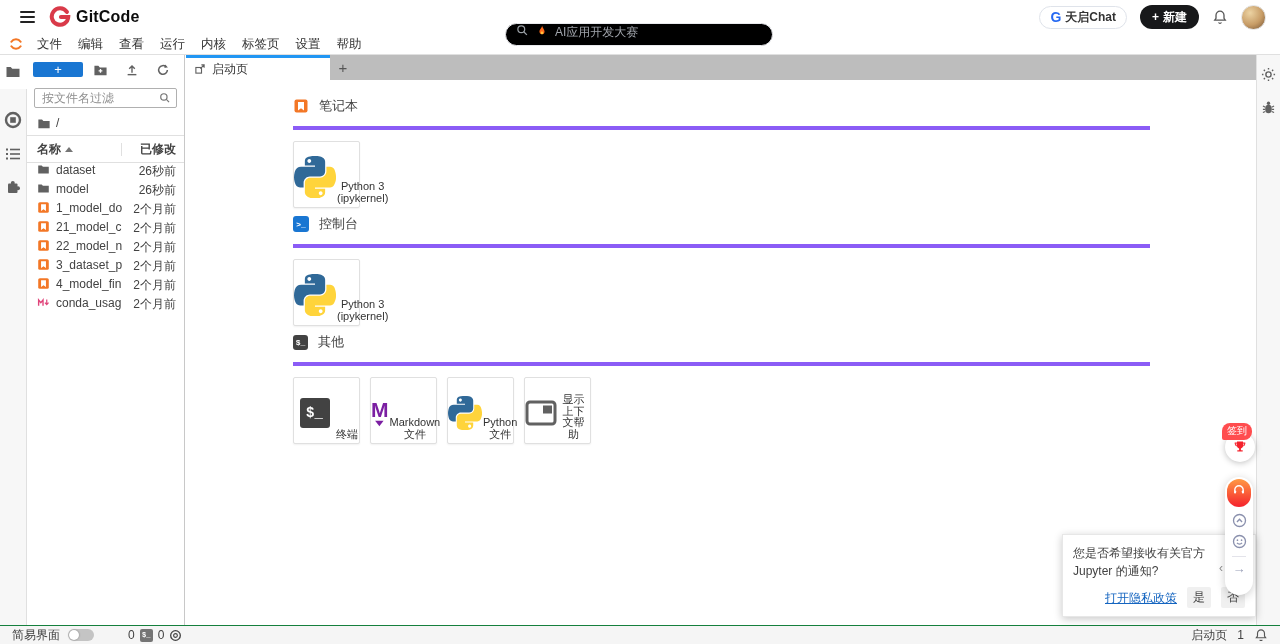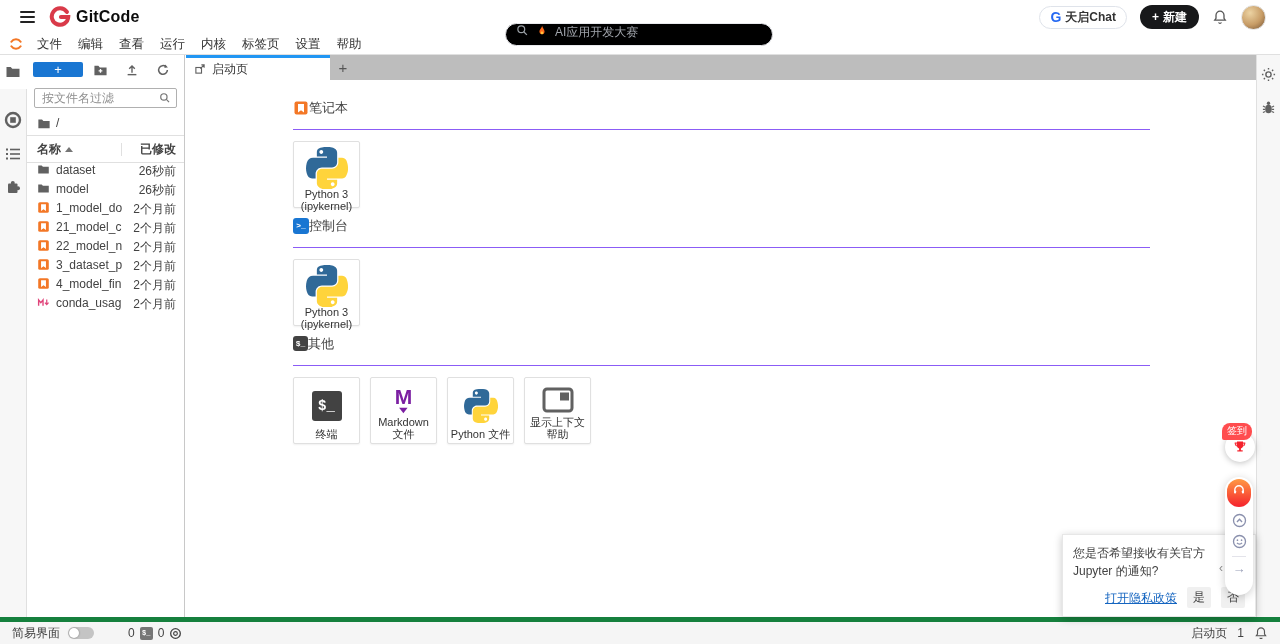--- a/index.html
+++ b/index.html
@@ -61,41 +61,41 @@
   .f-name{flex:1;white-space:nowrap;overflow:hidden}
   .f-mod{width:48px;text-align:right;white-space:nowrap}
   
   .main{position:absolute;left:186px;right:24px;top:0;bottom:0;background:#fff}
   .tabbar{height:25px;background:#bdbdbd;display:flex;align-items:stretch}
   .tab{width:144px;background:#fff;border-top:3px solid var(--tab-blue);display:flex;align-items:center;gap:6px;
        padding:0 8px;font-size:12px;color:#333;cursor:pointer}
   .add-tab{width:26px;display:flex;align-items:center;justify-content:center;color:#555;font-size:15px;cursor:pointer}
   .launcher{position:absolute;top:25px;left:0;right:0;bottom:0;background:#fff;padding:26px 0 0 107px;overflow:hidden}
   .lsection{width:857px}
-  .lsection-head{height:24px;display:flex;align-items:center;border-bottom:1px solid #8b5cf6;
+  .lsection-head{height:24px;display:flex;align-items:center;gap:10px;border-bottom:4px solid #8b5cf6;
                  font-size:13px;color:#424242;padding-bottom:20px}
   .cards{display:flex;gap:10px;padding:11px 0 16px}
-  .card{width:67px;height:67px;border:1px solid #e0e0e0;border-radius:2px;background:#fff;display:flex;flex-direction:column;
+  .card{width:67px;height:67px;border:1px solid #e0e0e0;border-radius:2px;background:#fff;display:flex;flex-direction:row;
         align-items:center;box-shadow:0 1px 2px rgba(0,0,0,.06);cursor:pointer;padding-top:5px}
   .card-icon{flex:1;display:flex;align-items:center;justify-content:center}
   .card-label{font-size:11px;line-height:11.5px;text-align:center;color:#333;padding:0 1px 3px;margin-top:auto}
   .chip{border-radius:3px;color:#fff;display:flex;align-items:center;justify-content:center;
         font-family:"Liberation Mono","DejaVu Sans Mono",monospace;font-weight:bold}
   .chip-console{width:16px;height:16px;background:var(--accent-blue);font-size:8px}
   .chip-term-sm{width:15px;height:15px;background:#424242;font-size:8px}
   .chip-term-lg{width:30px;height:30px;background:#424242;font-size:14px}
   .md-icon{display:flex;flex-direction:column;align-items:center;line-height:1}
   .md-icon b{font-size:21px;color:var(--md-purple);font-weight:900}
   .md-icon s{text-decoration:none;color:var(--md-purple);font-size:9px;margin-top:-1px;transform:scaleX(1.6)}
   
   .right-bar{position:absolute;right:0;top:0;bottom:0;width:24px;background:#f7f7f7;border-left:1px solid #e0e0e0;
              display:flex;flex-direction:column;align-items:center;gap:18px;padding-top:12px}
   .right-bar .rb{cursor:pointer}
   
-  .statusbar{position:absolute;bottom:0;left:0;right:0;height:27px;background:#f5f5f5;border-top:5px solid #15803d;
+  .statusbar{position:absolute;bottom:0;left:0;right:0;height:19px;background:#f5f5f5;border-top:1px solid #15803d;
              display:flex;align-items:center;font-size:12px;color:#424242;padding:0 12px;z-index:6}
   .sb-left{display:flex;align-items:center;gap:8px;flex:1}
   .toggle{width:26px;height:12px;border-radius:6px;background:#c4c4c4;position:relative;cursor:pointer}
   .toggle i{position:absolute;left:1px;top:1px;width:10px;height:10px;border-radius:50%;background:#fff;box-shadow:0 0 2px rgba(0,0,0,.4)}
   .sb-sess{display:flex;align-items:center;gap:5px;margin-left:26px;cursor:pointer}
   .sb-termchip{width:13px;height:13px;background:#757575;border-radius:2px;color:#fff;font-size:7px;display:flex;
                align-items:center;justify-content:center;font-family:"Liberation Mono","DejaVu Sans Mono",monospace;font-weight:bold}
   .sb-right{display:flex;align-items:center;gap:10px}
   
   .checkin-badge{position:absolute;right:28px;top:423px;background:var(--badge-red);color:#fff;font-size:10px;

